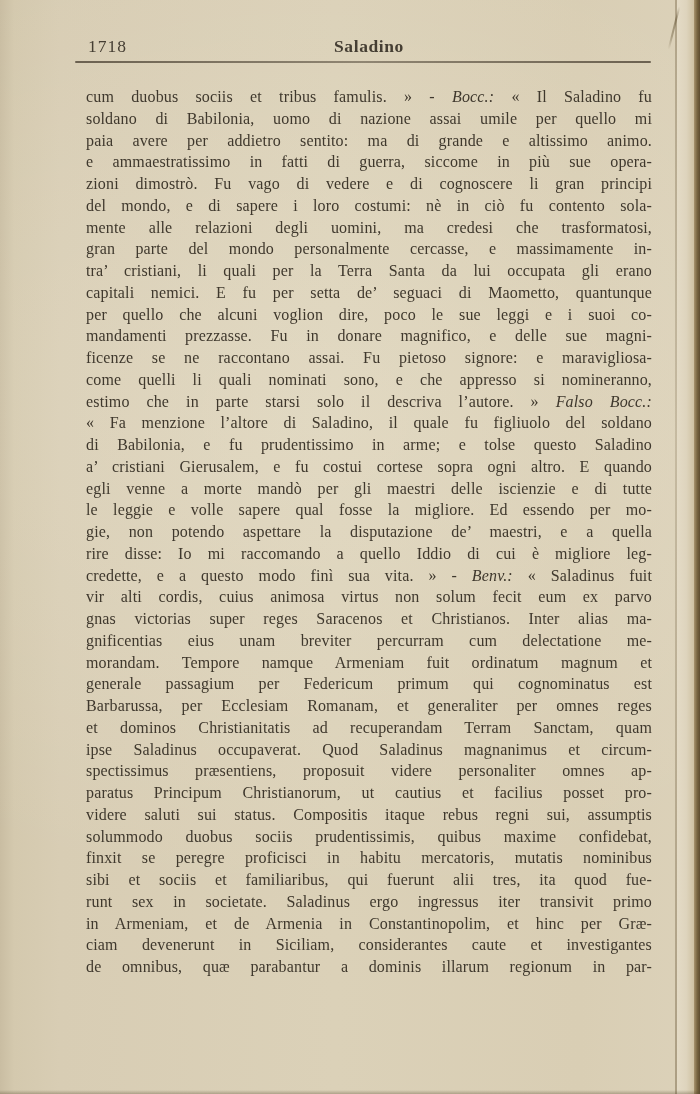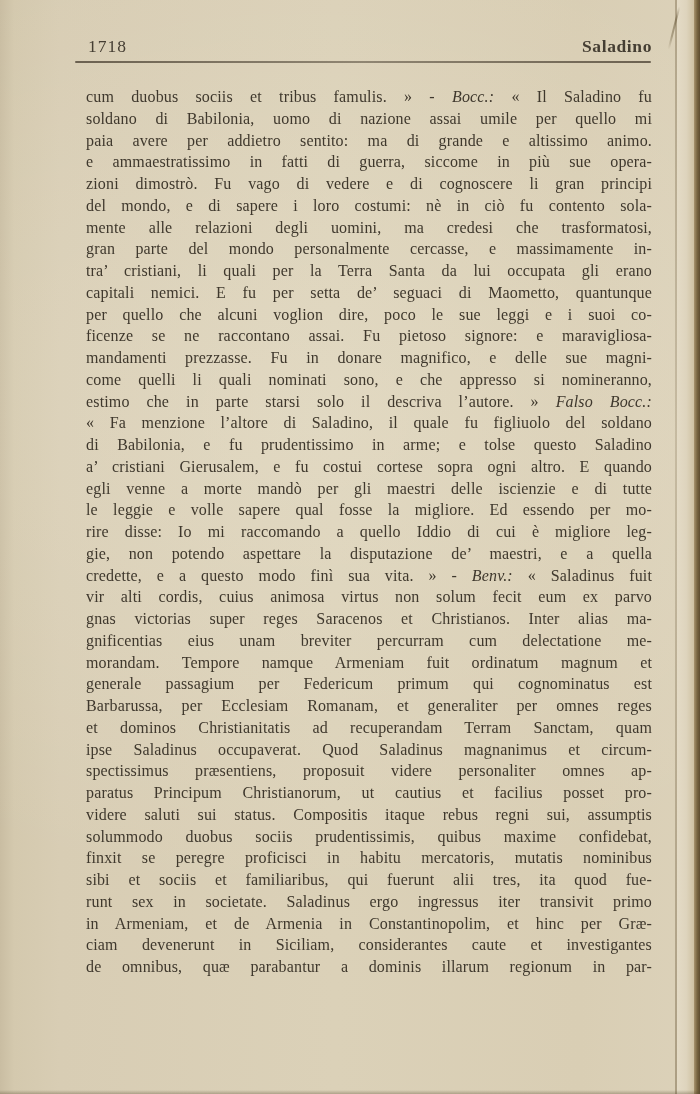--- a/index.html
+++ b/index.html
@@ -66,21 +66,21 @@
   .page-number {
     position: absolute;
     left: 2px; top: 0;
     font-size: 17.5px;
     letter-spacing: 1px;
   }
   .running-title {
     position: absolute;
     left: 0; top: 0;
     width: 100%;
-    text-align: right;
+    text-align: center;
     font-weight: bold;
     font-size: 17.5px;
     letter-spacing: 0.6px;
   }
   .header-rule {
     position: absolute;
     top: 61px;
     left: 75px;
     width: 576px;
     height: 2px;
@@ -126,31 +126,31 @@
       <div class="line">soldano di Babilonia, uomo di nazione assai umile per quello mi</div>
       <div class="line">paia avere per addietro sentito: ma di grande e altissimo animo.</div>
       <div class="line">e ammaestratissimo in fatti di guerra, siccome in più sue opera-</div>
       <div class="line">zioni dimostrò. Fu vago di vedere e di cognoscere li gran principi</div>
       <div class="line">del mondo, e di sapere i loro costumi: nè in ciò fu contento sola-</div>
       <div class="line">mente alle relazioni degli uomini, ma credesi che trasformatosi,</div>
       <div class="line">gran parte del mondo personalmente cercasse, e massimamente in-</div>
       <div class="line">tra’ cristiani, li quali per la Terra Santa da lui occupata gli erano</div>
       <div class="line">capitali nemici. E fu per setta de’ seguaci di Maometto, quantunque</div>
       <div class="line">per quello che alcuni voglion dire, poco le sue leggi e i suoi co-</div>
+      <div class="line">mandamenti prezzasse. Fu in donare magnifico, e delle sue magni-</div>
       <div class="line">ficenze se ne raccontano assai. Fu pietoso signore: e maravigliosa-</div>
-      <div class="line">mandamenti prezzasse. Fu in donare magnifico, e delle sue magni-</div>
       <div class="line">come quelli li quali nominati sono, e che appresso si nomineranno,</div>
       <div class="line">estimo che in parte starsi solo il descriva l’autore. » <em>Falso Bocc.:</em></div>
       <div class="line">« Fa menzione l’altore di Saladino, il quale fu figliuolo del soldano</div>
       <div class="line">di Babilonia, e fu prudentissimo in arme; e tolse questo Saladino</div>
       <div class="line">a’ cristiani Gierusalem, e fu costui cortese sopra ogni altro. E quando</div>
       <div class="line">egli venne a morte mandò per gli maestri delle iscienzie e di tutte</div>
       <div class="line">le leggie e volle sapere qual fosse la migliore. Ed essendo per mo-</div>
+      <div class="line">gie, non potendo aspettare la disputazione de’ maestri, e a quella</div>
       <div class="line">rire disse: Io mi raccomando a quello Iddio di cui è migliore leg-</div>
-      <div class="line">gie, non potendo aspettare la disputazione de’ maestri, e a quella</div>
       <div class="line">credette, e a questo modo finì sua vita. » - <em>Benv.:</em> « Saladinus fuit</div>
       <div class="line">vir alti cordis, cuius animosa virtus non solum fecit eum ex parvo</div>
       <div class="line">gnas victorias super reges Saracenos et Christianos. Inter alias ma-</div>
       <div class="line">gnificentias eius unam breviter percurram cum delectatione me-</div>
       <div class="line">morandam. Tempore namque Armeniam fuit ordinatum magnum et</div>
       <div class="line">generale passagium per Federicum primum qui cognominatus est</div>
       <div class="line">Barbarussa, per Ecclesiam Romanam, et generaliter per omnes reges</div>
       <div class="line">et dominos Christianitatis ad recuperandam Terram Sanctam, quam</div>
       <div class="line">ipse Saladinus occupaverat. Quod Saladinus magnanimus et circum-</div>
       <div class="line">spectissimus præsentiens, proposuit videre personaliter omnes ap-</div>

